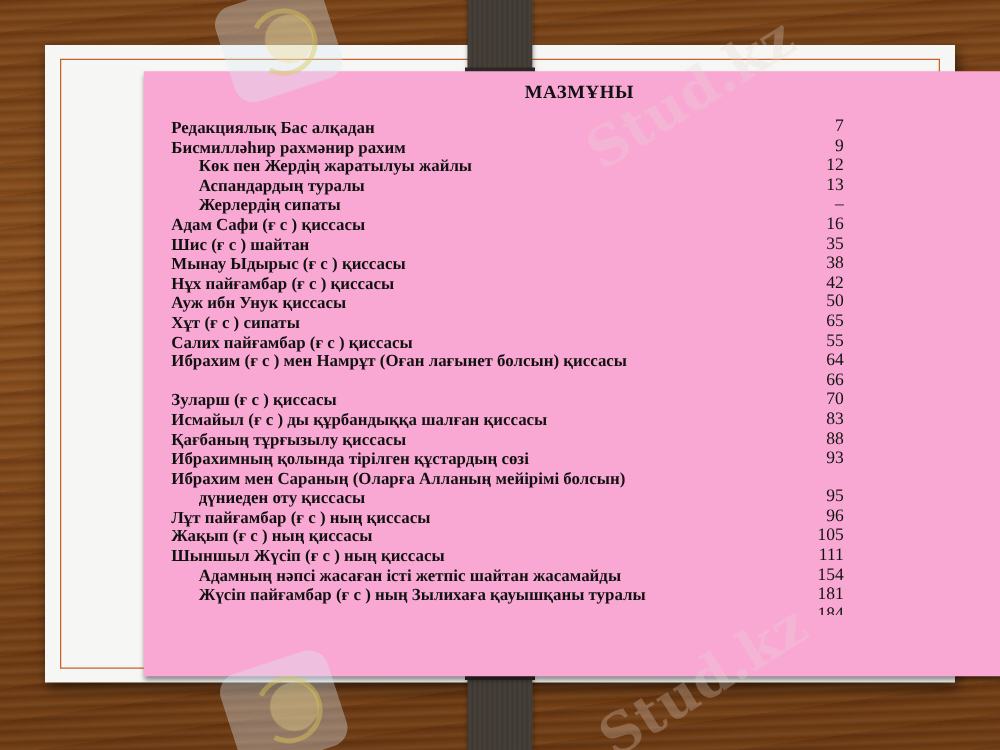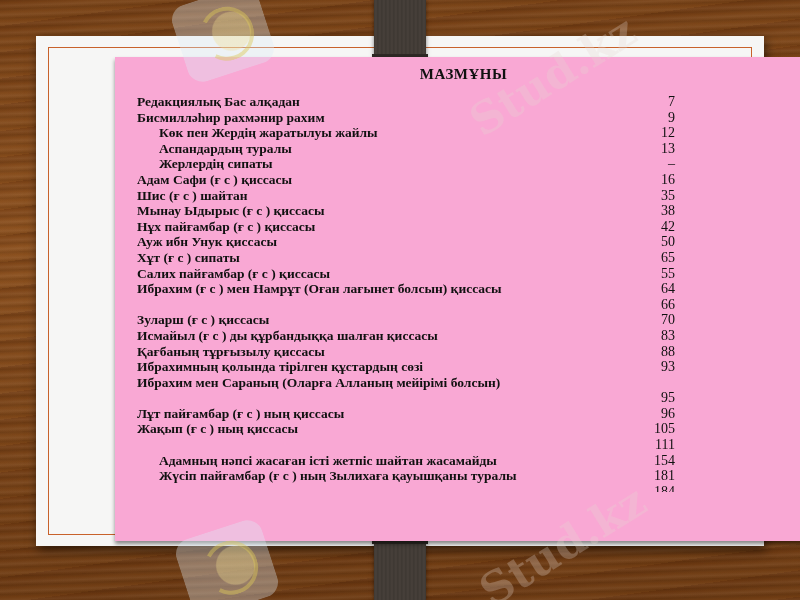--- a/index.html
+++ b/index.html
@@ -144,31 +144,33 @@
       </div>
     <div class="row">
         <span class="t">Ибрахимның қолында тірілген құстардың сөзі</span>
         <span class="p">93</span>
       </div>
     <div class="row">
         <span class="t">Ибрахим мен Сараның (Оларға Алланың мейірімі болсын)</span>
         <span class="p"></span>
       </div>
     <div class="row indent">
+        <span class="t">дүниеден оту қиссасы</span>
         <span class="p">95</span>
       </div>
     <div class="row">
         <span class="t">Лұт пайғамбар (ғ с ) ның қиссасы</span>
         <span class="p">96</span>
       </div>
     <div class="row">
         <span class="t">Жақып (ғ с ) ның қиссасы</span>
         <span class="p">105</span>
       </div>
     <div class="row">
+        <span class="t">Шыншыл Жүсіп (ғ с ) ның қиссасы</span>
         <span class="p">111</span>
       </div>
     <div class="row indent">
         <span class="t">Адамның нәпсі жасаған істі жетпіс шайтан жасамайды</span>
         <span class="p">154</span>
       </div>
     <div class="row indent">
         <span class="t">Жүсіп пайғамбар (ғ с ) ның Зылихаға қауышқаны туралы</span>
         <span class="p">181</span>
       </div>

